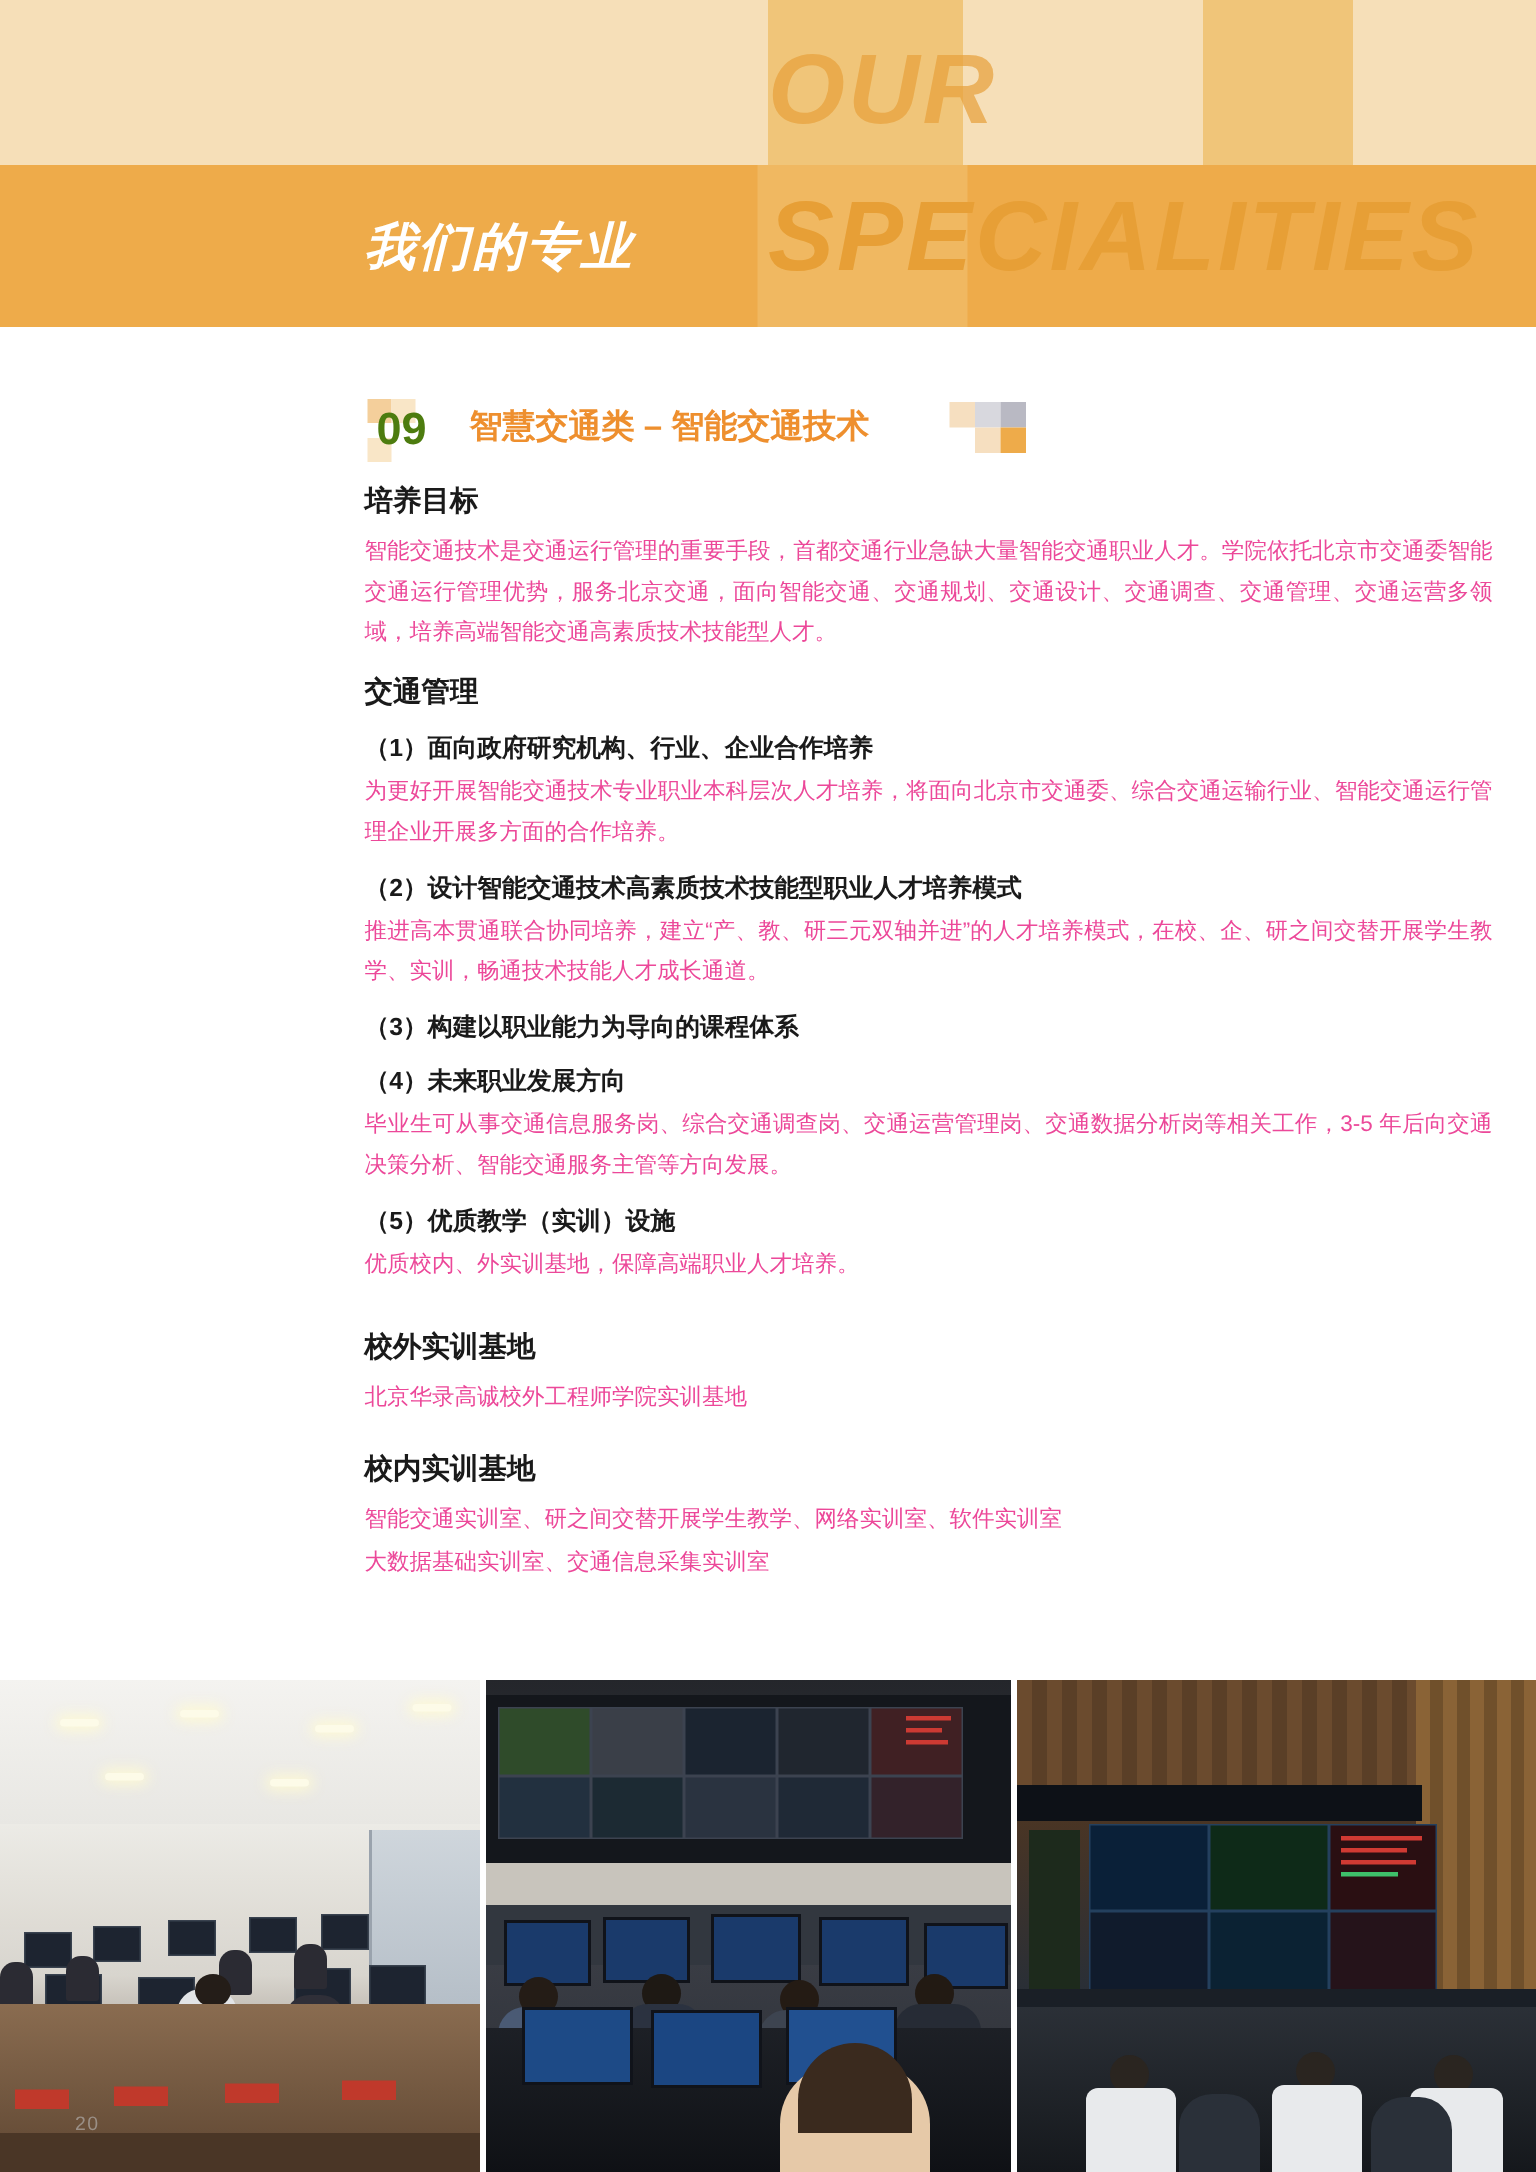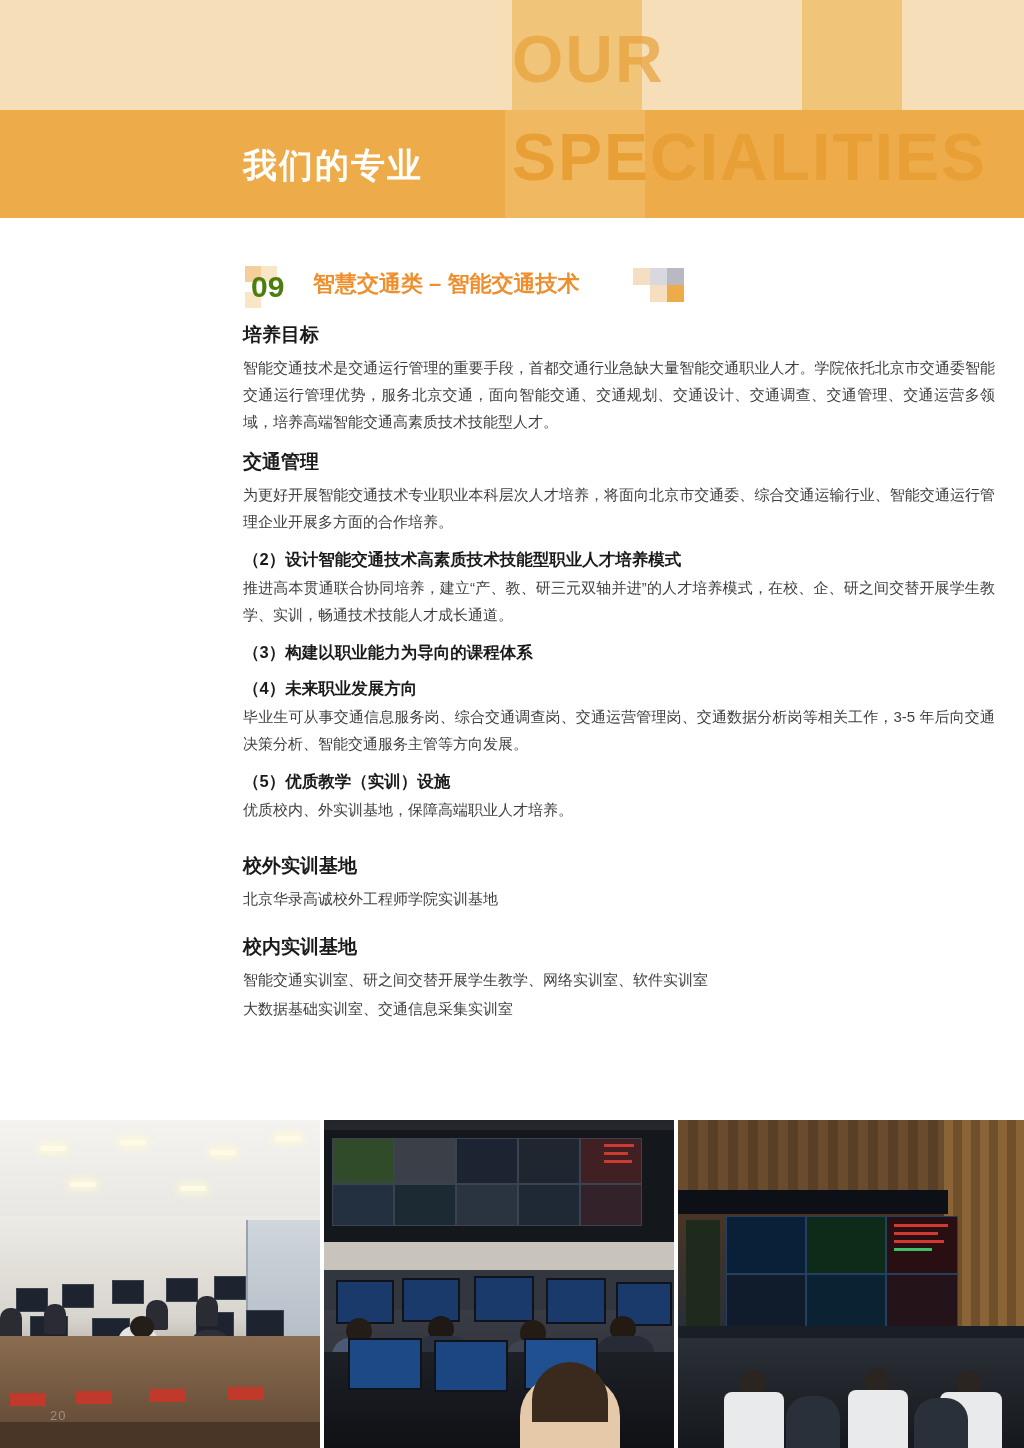--- a/index.html
+++ b/index.html
@@ -15,20 +15,21 @@
     font-family: "Liberation Sans", sans-serif;
     color: #231f20;
   }
 
   
   .header {
     position: absolute;
     left: 0; top: 0;
     width: 1024px;
     height: 218px;
+    font-style: italic;
   }
   .header-bg-light {
     position: absolute;
     left: 0; top: 0;
     width: 1024px;
     height: 110px;
     background: #f6dfb8;
   }
   .header-bg-main {
     position: absolute;
@@ -149,21 +150,21 @@
   h3.sub-head {
     font-size: 16.5px;
     font-weight: bold;
     color: #1a1a1a;
     margin: 12px 0 3px 0;
     line-height: 24px;
   }
   p.body {
     font-size: 15px;
     line-height: 27px;
-    color: #404040;
+    color: #ec4899;
     margin: 0 0 2px 0;
     text-align: justify;
   }
   .spacer-sm { height: 6px; }
   .spacer-md { height: 14px; }
 
   
   .photos {
     position: absolute;
     left: 0; top: 1120px;
@@ -295,20 +296,21 @@
     <div class="deco-sq deco-3"></div>
     <div class="deco-sq deco-4"></div>
     <div class="deco-sq deco-5"></div>
   </div>
 
   <h2 class="block-head">培养目标</h2>
   <p class="body">智能交通技术是交通运行管理的重要手段，首都交通行业急缺大量智能交通职业人才。学院依托北京市交通委智能交通运行管理优势，服务北京交通，面向智能交通、交通规划、交通设计、交通调查、交通管理、交通运营多领域，培养高端智能交通高素质技术技能型人才。</p>
 
   <h2 class="block-head">交通管理</h2>
 
+  <h3 class="sub-head">（1）面向政府研究机构、行业、企业合作培养</h3>
   <p class="body">为更好开展智能交通技术专业职业本科层次人才培养，将面向北京市交通委、综合交通运输行业、智能交通运行管理企业开展多方面的合作培养。</p>
 
   <h3 class="sub-head">（2）设计智能交通技术高素质技术技能型职业人才培养模式</h3>
   <p class="body">推进高本贯通联合协同培养，建立“产、教、研三元双轴并进”的人才培养模式，在校、企、研之间交替开展学生教学、实训，畅通技术技能人才成长通道。</p>
 
   <h3 class="sub-head">（3）构建以职业能力为导向的课程体系</h3>
 
   <h3 class="sub-head">（4）未来职业发展方向</h3>
   <p class="body">毕业生可从事交通信息服务岗、综合交通调查岗、交通运营管理岗、交通数据分析岗等相关工作，3-5 年后向交通决策分析、智能交通服务主管等方向发展。</p>
 

